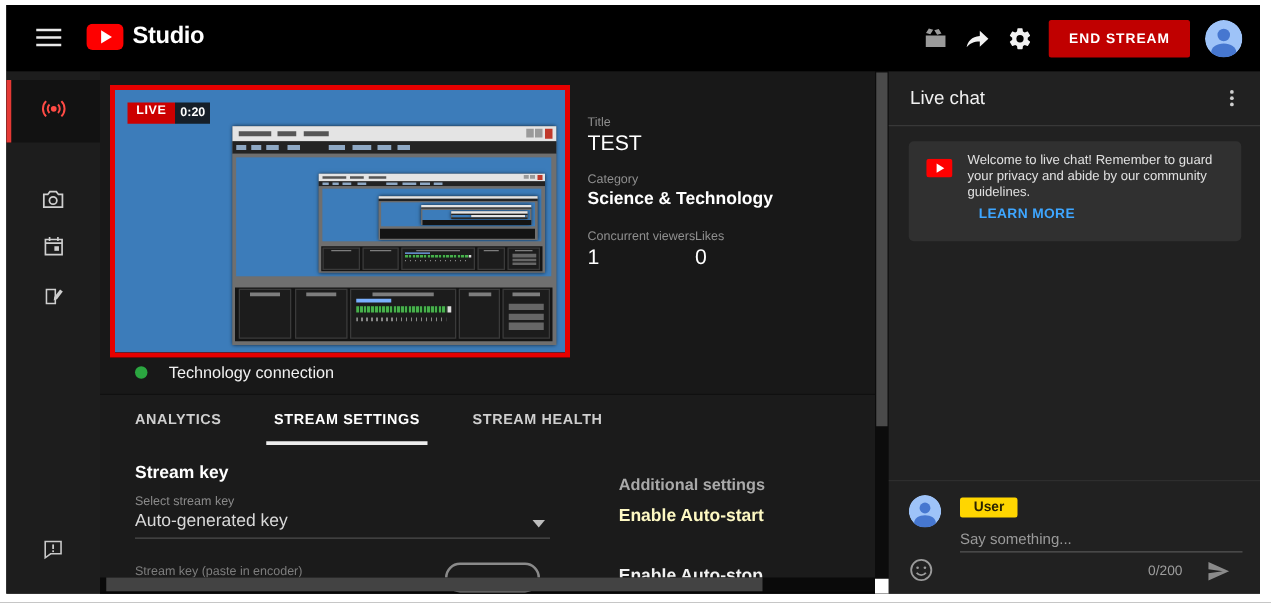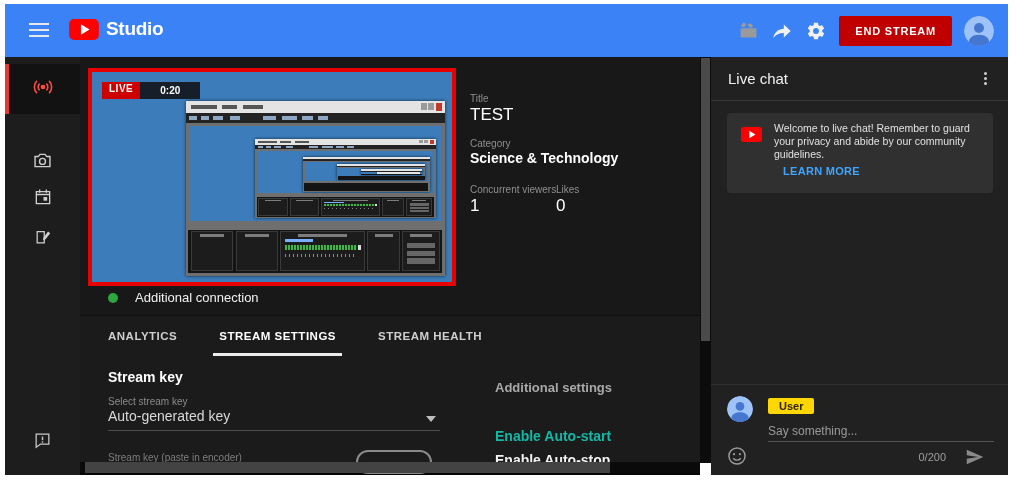--- a/index.html
+++ b/index.html
@@ -1,21 +1,21 @@
 <!DOCTYPE html>
 <html><head>
 <meta charset="utf-8">
 <style>
   * { margin:0; padding:0; box-sizing:border-box; }
   html,body { width:1017px; height:482px; background:#ffffff; overflow:hidden;
               font-family:"Liberation Sans", sans-serif; }
   .frame { position:absolute; left:5px; top:4px; width:1003px; height:471px; background:#161616; overflow:hidden; }
 
   
-  .topbar { position:absolute; left:0; top:0; right:0; height:53px; background:#3b82f6; z-index:20; }
+  .topbar { position:absolute; left:0; top:0; right:0; height:53px; background:#000000; z-index:20; }
   .hamburger { position:absolute; left:24px; top:19px; width:20px; height:15px; cursor:pointer; }
   .hamburger span { display:block; height:2px; background:#e8e8e8; margin-bottom:4px; }
   .logo { position:absolute; left:64px; top:14px; display:flex; align-items:center; gap:7px; cursor:pointer; }
   .logo-text { color:#fff; font-size:19px; font-weight:bold; letter-spacing:-0.3px; }
   .topbar-right { position:absolute; right:14px; top:0; height:53px; display:flex; align-items:center; gap:12px; }
   .tb-icon { width:22px; height:22px; display:flex; align-items:center; justify-content:center; cursor:pointer; }
   .end-stream { background:#c00000; color:#fff; border:none; font-family:inherit; font-size:11px;
                 font-weight:bold; letter-spacing:0.8px; padding:9px 16px; border-radius:2px; cursor:pointer; }
   .avatar { width:30px; height:30px; border-radius:50%; overflow:hidden; cursor:pointer; }
 
@@ -31,21 +31,21 @@
 
   
   .main { position:absolute; left:75px; top:0; width:620px; bottom:0; background:#181818; }
 
   .video-box { position:absolute; left:8px; top:11px; width:368px; height:218px; border:4px solid #e60000;
                background:#000; z-index:2; }
   .video-inner { position:absolute; inset:0; overflow:hidden; }
   .badges { position:absolute; left:10px; top:10px; display:flex; z-index:9; }
   .badge-live { background:#cc0000; color:#fff; font-size:10px; font-weight:bold; letter-spacing:0.5px;
                 padding:1px 7px; }
-  .badge-time { background:rgba(15,15,15,0.85); color:#fff; font-size:10px; font-weight:bold; padding:3px 20px; }
+  .badge-time { background:rgba(15,15,15,0.85); color:#fff; font-size:10px; font-weight:bold; padding:3px 4px; }
 
   
   .obs-screen { position:absolute; inset:0; background:#3c7cba; }
   .obs-win { position:absolute; left:26%; top:14%; right:2%; bottom:3%; background:#6f6f6f;
              display:flex; flex-direction:column; box-shadow:0 0 3px rgba(0,0,0,0.7); }
   .obs-titlebar { height:6.5%; min-height:2px; background:#e4e4e4; position:relative; }
   .obs-menubar  { height:6%; min-height:1px; background:#232323; position:relative; }
   .obs-body { flex:1; position:relative; background:#6f6f6f; }
   .obs-preview { position:absolute; left:1.5%; right:1.5%; top:2%; height:62%; overflow:hidden; background:#3c7cba; }
   .obs-controls { position:absolute; left:1%; right:1%; bottom:2%; height:28%; background:#141414; }
@@ -84,21 +84,21 @@
   .sk-heading { position:absolute; left:28px; top:13px; color:#fff; font-size:14px; font-weight:bold; }
   .sk-select-label { position:absolute; left:28px; top:40px; color:#8a8a8a; font-size:10px; }
   .sk-select { position:absolute; left:28px; top:52px; width:332px; height:23px; border-bottom:1px solid #4d4d4d;
                color:#d9d9d9; font-size:14px; cursor:pointer; }
   .sk-caret { position:absolute; right:4px; top:8px; width:0; height:0; border-left:5px solid transparent;
               border-right:5px solid transparent; border-top:6px solid #bdbdbd; }
   .sk-paste-label { position:absolute; left:28px; top:96px; color:#7d7d7d; font-size:10px; }
   .copy-btn { position:absolute; left:276px; top:94px; width:76px; height:24px; border:2px solid #8a8a8a;
               border-radius:12px; background:transparent; cursor:pointer; z-index:1; }
   .add-heading { position:absolute; left:415px; top:24px; color:#a9a9a9; font-size:13px; font-weight:bold; }
-  .add-row1 { position:absolute; left:415px; top:48px; color:#14b8a6; font-size:14px; font-weight:bold;margin-top:24px; }
+  .add-row1 { position:absolute; left:415px; top:48px; color:#fef9c3; font-size:14px; font-weight:bold; }
   .add-row2 { position:absolute; left:415px; top:96px; color:#f1f1f1; font-size:14px; font-weight:bold; }
 
   
   .h-scroll { position:absolute; left:0; right:0; top:405px; height:11px; background:#0a0a0a; z-index:5; }
   .h-thumb { position:absolute; left:5px; top:0; width:525px; height:11px; background:#434343; cursor:pointer; }
   .main-bottom-strip { position:absolute; left:0; right:0; top:416px; bottom:0; background:#050505; }
   .v-scroll { position:absolute; left:695px; top:0; width:11px; bottom:0; background:#0c0c0c; }
   .v-thumb { position:absolute; left:1px; top:1px; width:9px; height:283px; background:#4a4a4a; cursor:pointer; }
   .scroll-corner { position:absolute; left:0; bottom:0; width:11px; height:12px; background:#fff; }
 
@@ -394,21 +394,21 @@
       <span class="meta-value" style="left:390px; top:48px; font-size:17px">TEST</span>
       <span class="meta-label" style="left:390px; top:81px">Category</span>
       <span class="meta-value" style="left:390px; top:93px; font-size:14px; font-weight:bold">Science &amp; Technology</span>
       <span class="meta-label" style="left:390px; top:127px">Concurrent viewers</span>
       <span class="meta-label" style="left:476px; top:127px">Likes</span>
       <span class="meta-value" style="left:390px; top:139px; font-size:17px">1</span>
       <span class="meta-value" style="left:476px; top:139px; font-size:17px">0</span>
 
       <div class="conn-row">
         <span class="conn-dot"></span>
-        <span class="conn-text">Additional connection</span>
+        <span class="conn-text">Technology connection</span>
       </div>
 
       <div class="tabs-row">
         <div class="tab">ANALYTICS</div>
         <div class="tab active">STREAM SETTINGS</div>
         <div class="tab">STREAM HEALTH</div>
       </div>
 
       <section class="settings">
         <div class="sk-heading">Stream key</div>

